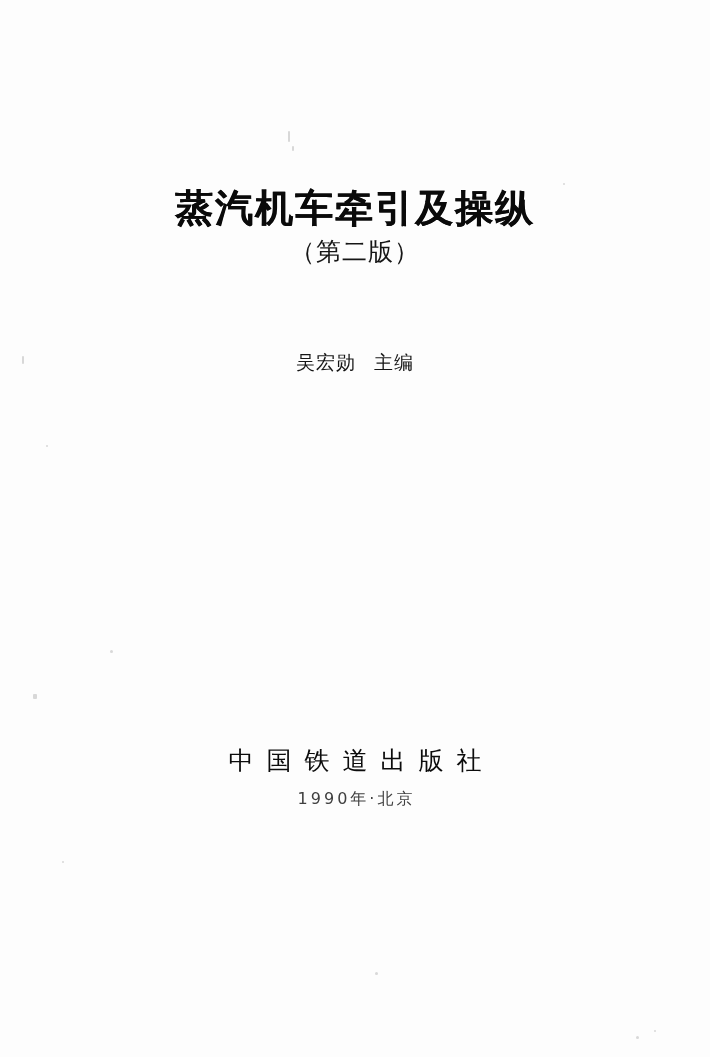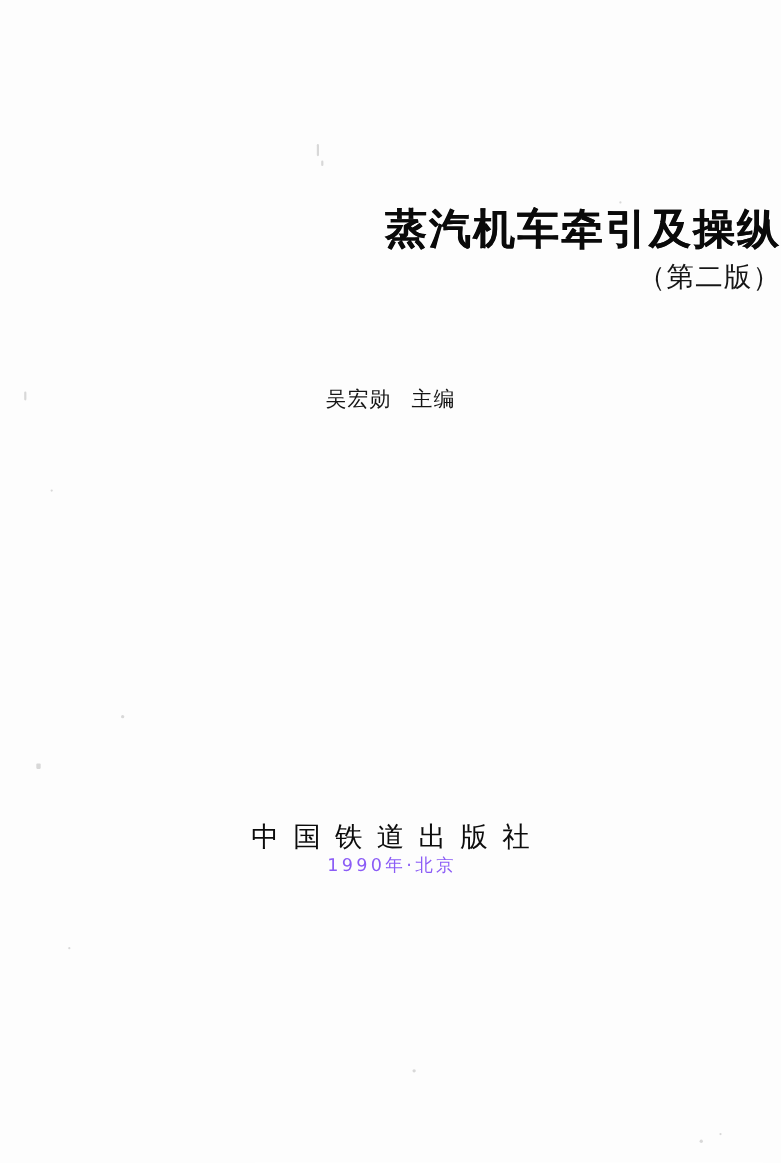--- a/index.html
+++ b/index.html
@@ -24,21 +24,21 @@
     background: #b9b9b9;
     border-radius: 50%;
     opacity: .55;
   }
 
   .title-block {
     position: absolute;
     top: 188px;
     left: 0;
     width: 710px;
-    text-align: right;
+    text-align: center;
   }
   .book-title {
     font-family: "DejaVu Sans", "Liberation Sans", sans-serif;
     font-size: 38px;
     font-weight: bold;
     letter-spacing: 2px;
     line-height: 1.1;
     color: #0a0a0a;
     text-shadow: 0.5px 0 0 #0a0a0a;
   }
@@ -71,24 +71,25 @@
     text-align: center;
   }
   .publisher {
     font-size: 25px;
     letter-spacing: 13px;
     text-indent: 13px;
     color: #0c0c0c;
     font-weight: 500;
   }
   .pubdate {
+    margin-top: 12px;
     font-size: 16px;
     letter-spacing: 3px;
     text-indent: 3px;
-    color: #8b5cf6;
+    color: #404040;
   }
 </style>
 </head>
 <body>
 
 <div class="page">
 
   <div class="speck" style="left:288px;top:131px;width:2px;height:11px;border-radius:1px;"></div>
   <div class="speck" style="left:292px;top:146px;width:2px;height:5px;border-radius:1px;"></div>
   <div class="speck" style="left:22px;top:356px;width:2px;height:8px;border-radius:1px;"></div>

